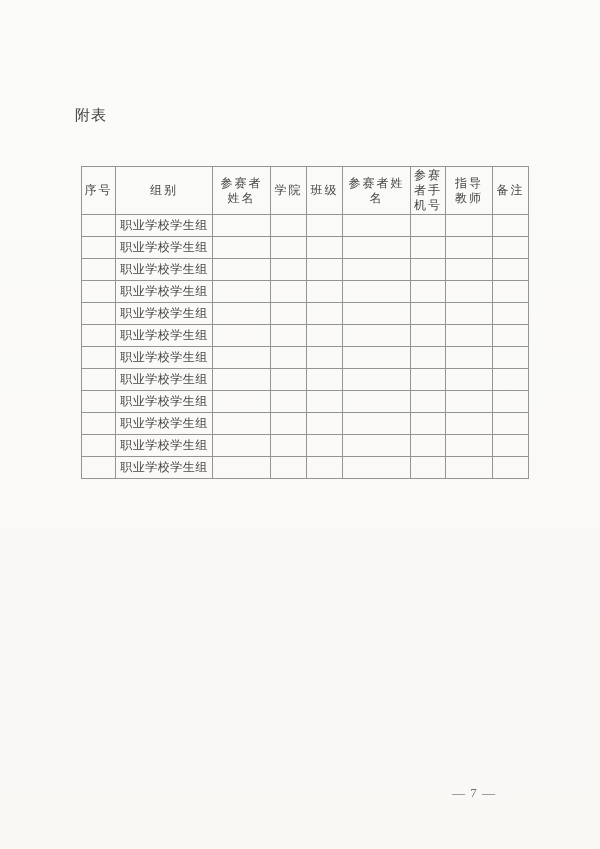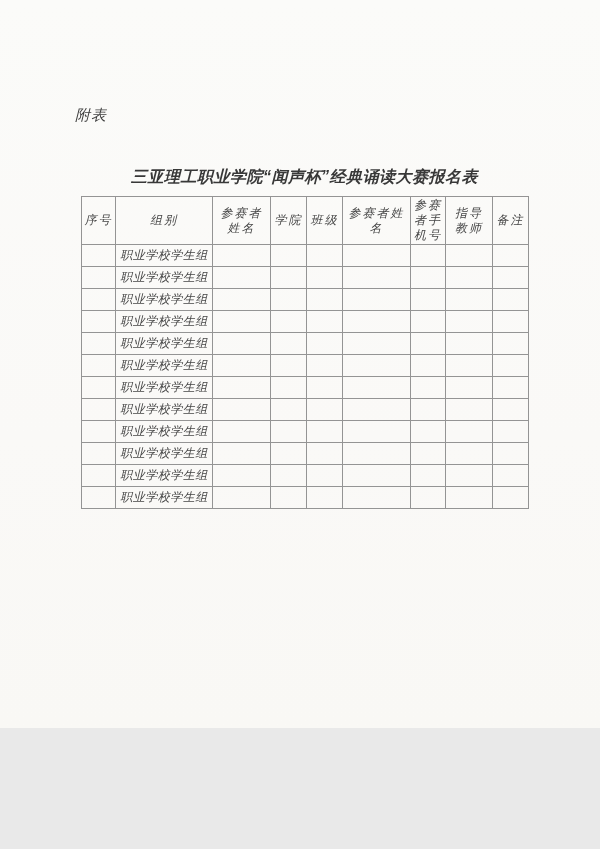--- a/index.html
+++ b/index.html
@@ -4,24 +4,23 @@
 <style>
   * { margin: 0; padding: 0; box-sizing: border-box; }
   html, body { width: 600px; height: 849px; }
   body {
     font-family: "Liberation Sans", "DejaVu Sans", sans-serif;
     background: #e9e9e9;
   }
   .page {
     position: relative;
     width: 600px;
-    height: 728px;
+    height: 849px;
     background: linear-gradient(180deg, #fbfbf9 0%, #faf9f7 60%, #f9f8f5 100%);
     overflow: hidden;
-    font-style: italic;
   }
   .annex-label {
     position: absolute;
     left: 75px;
     top: 106px;
     font-size: 15px;
     color: #3f3f3f;
     letter-spacing: 1px;
   }
   .content {
@@ -84,21 +83,20 @@
 </style>
 </head>
 <body>
 
 <div class="page">
 
   <div class="annex-label">附表</div>
 
   <div class="content">
 
-    <div class="doc-title">三亚理工职业学院“闻声杯”经典诵读大赛报名表</div>
 
     <table class="reg-table">
       <colgroup>
         <col style="width:34px">
         <col style="width:97px">
         <col style="width:58px">
         <col style="width:36px">
         <col style="width:36px">
         <col style="width:68px">
         <col style="width:35px">

